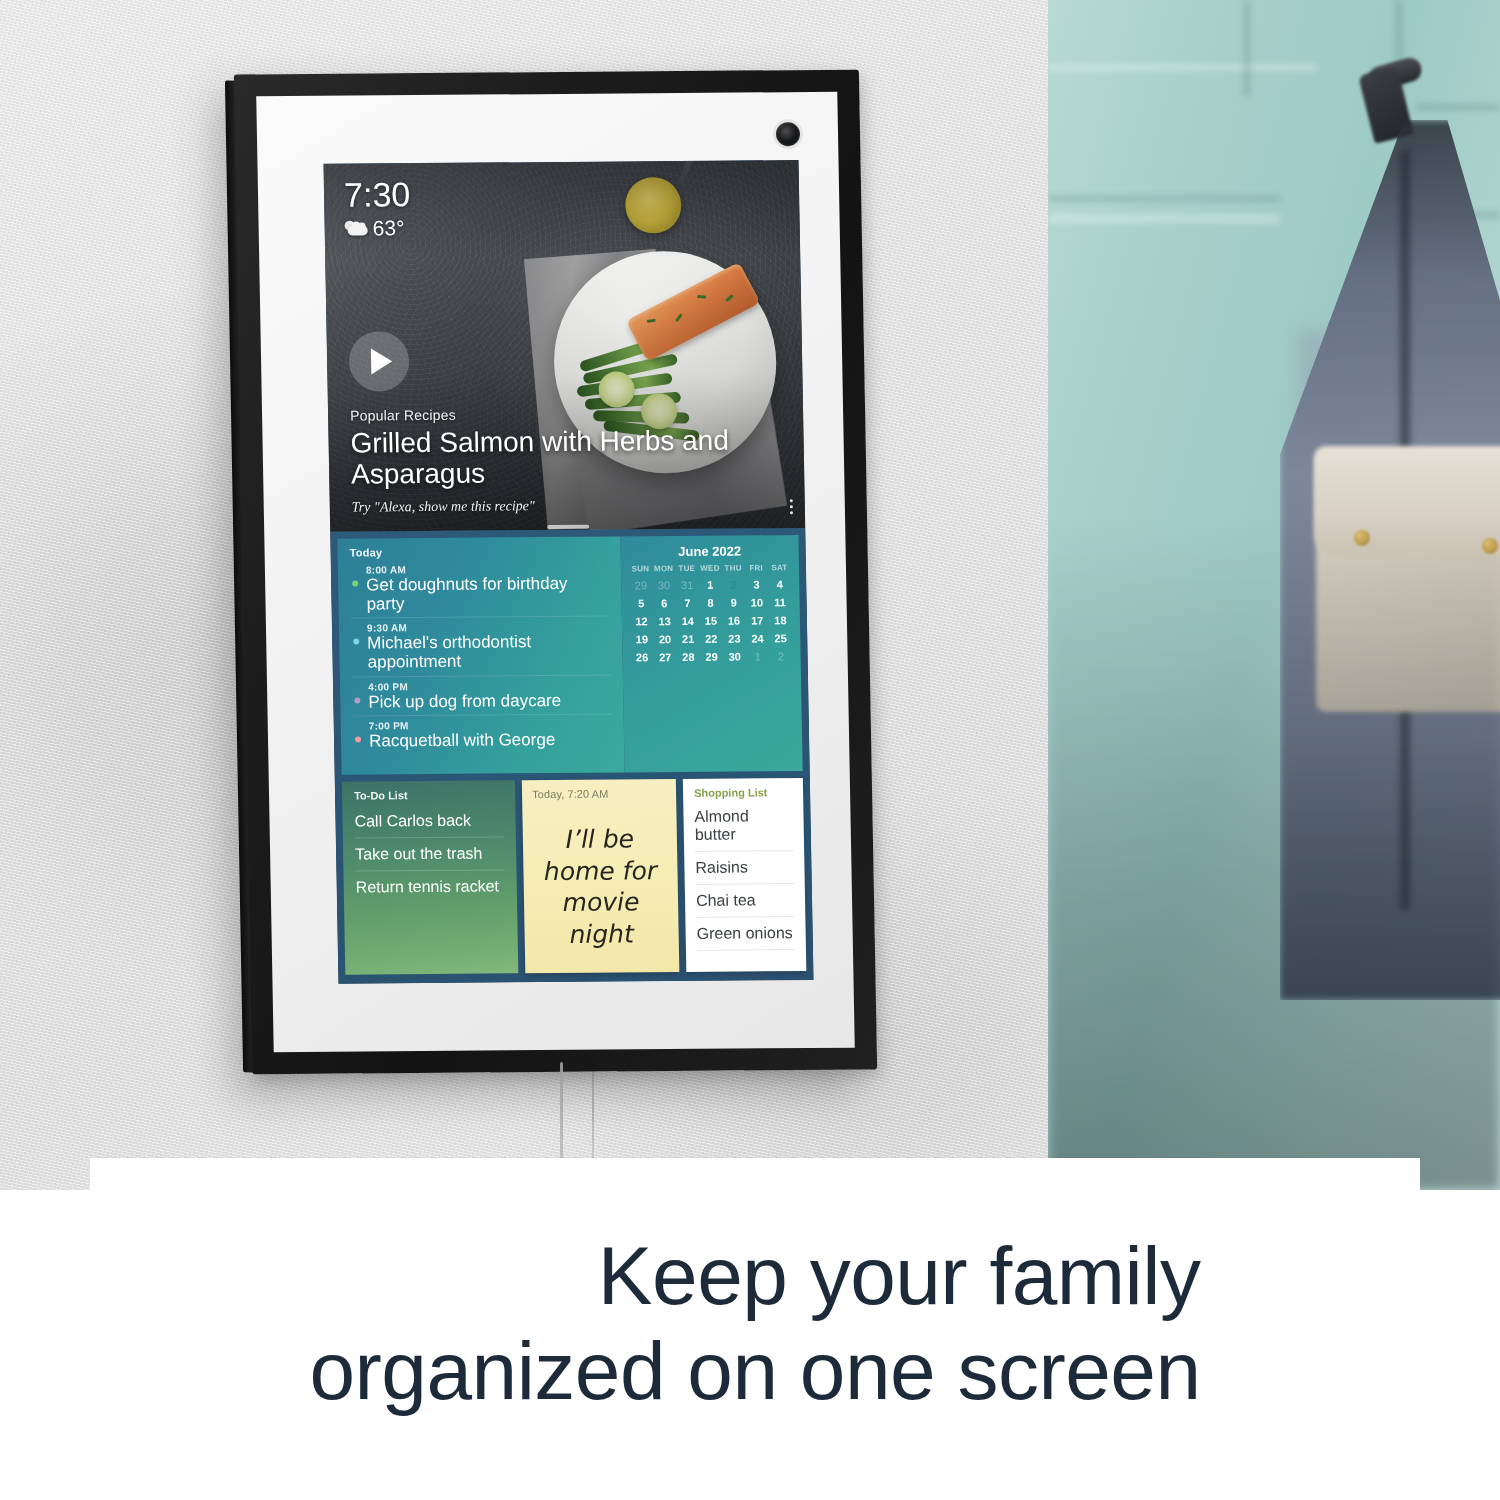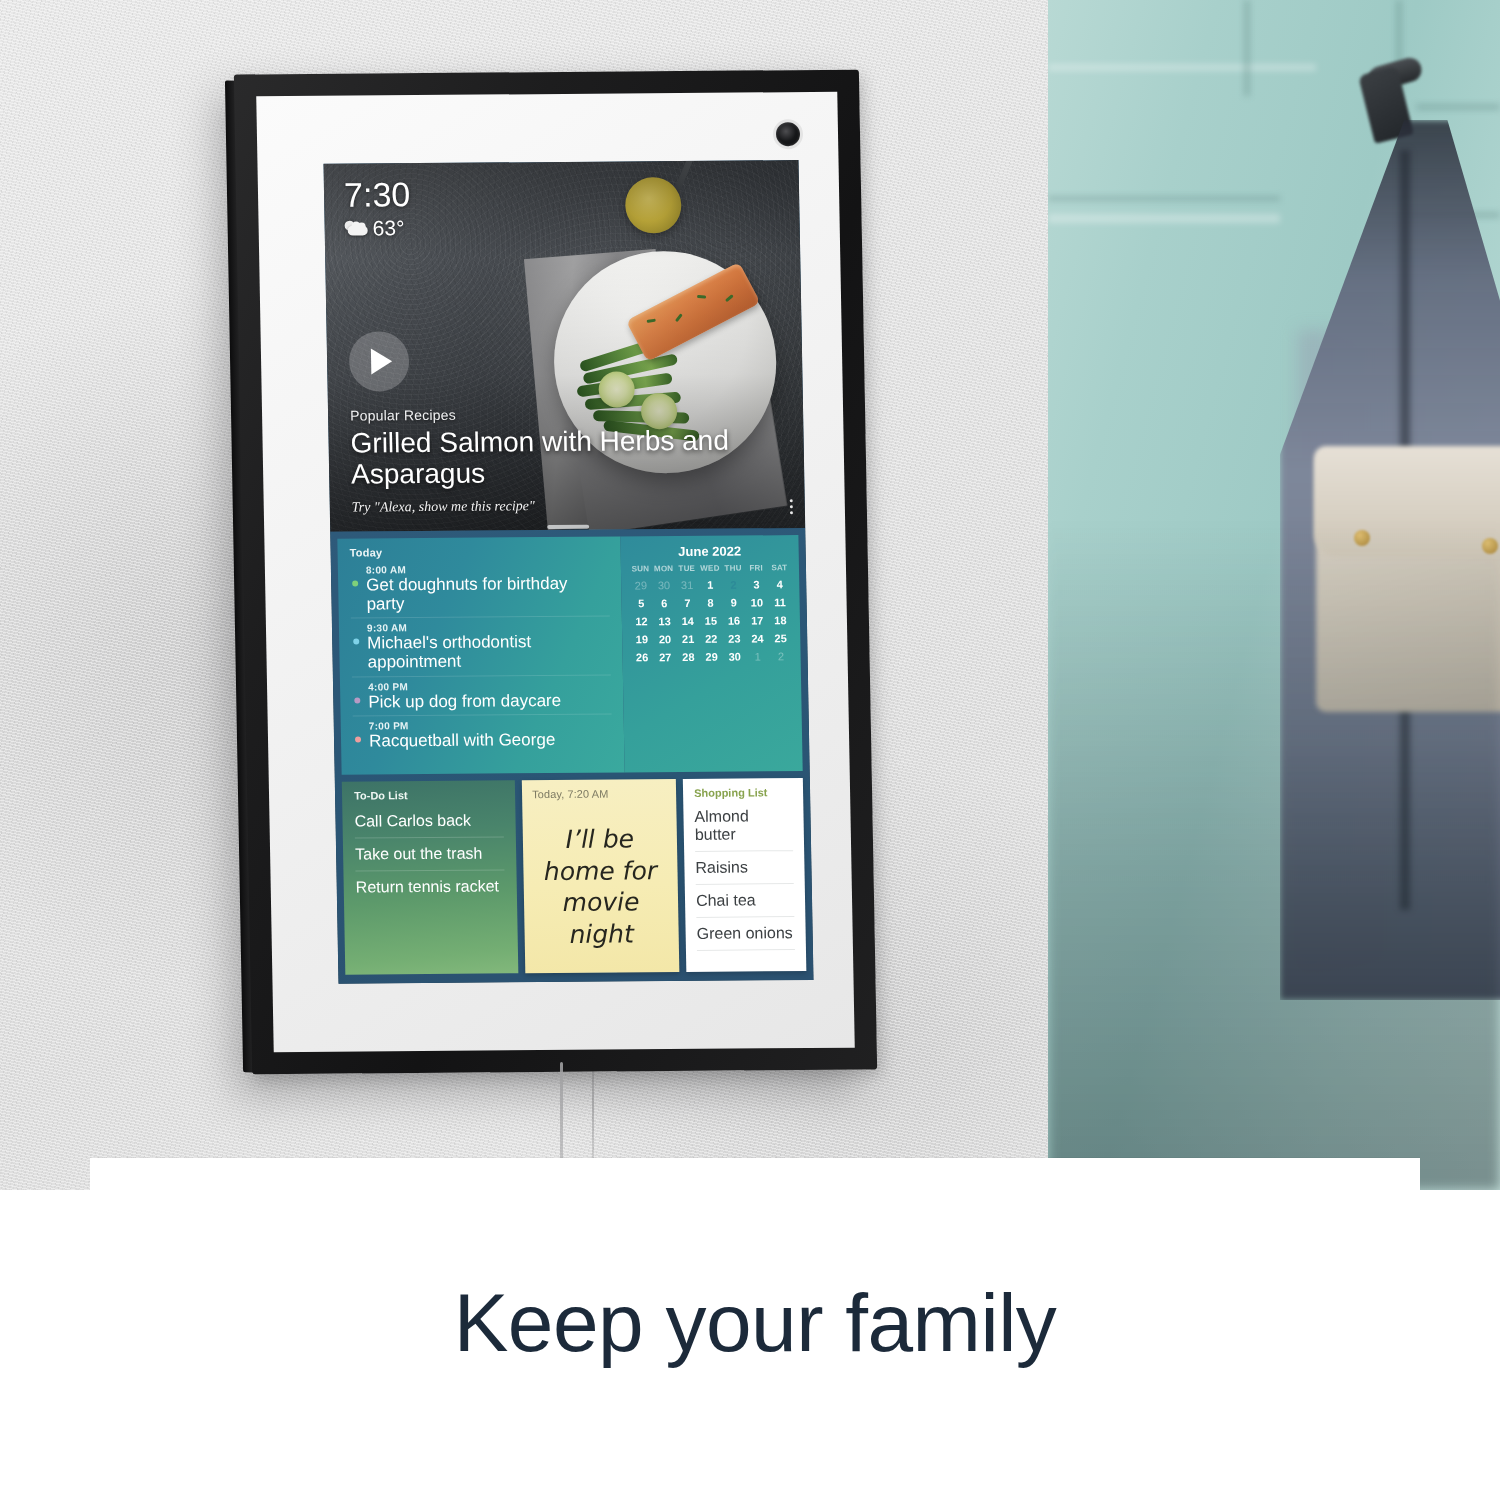--- a/index.html
+++ b/index.html
@@ -511,17 +511,18 @@
         </div>
       </div>
     </div>
   </div>
 
   <div class="cord"></div>
 
   <div id="caption">
     <div class="caption-text">
       <span>Keep your family</span>
+      <span>organized on one screen</span>
     </div>
   </div>
   <div id="caption-bottom-fill"></div>
 
 </div>
 
 </body></html>

